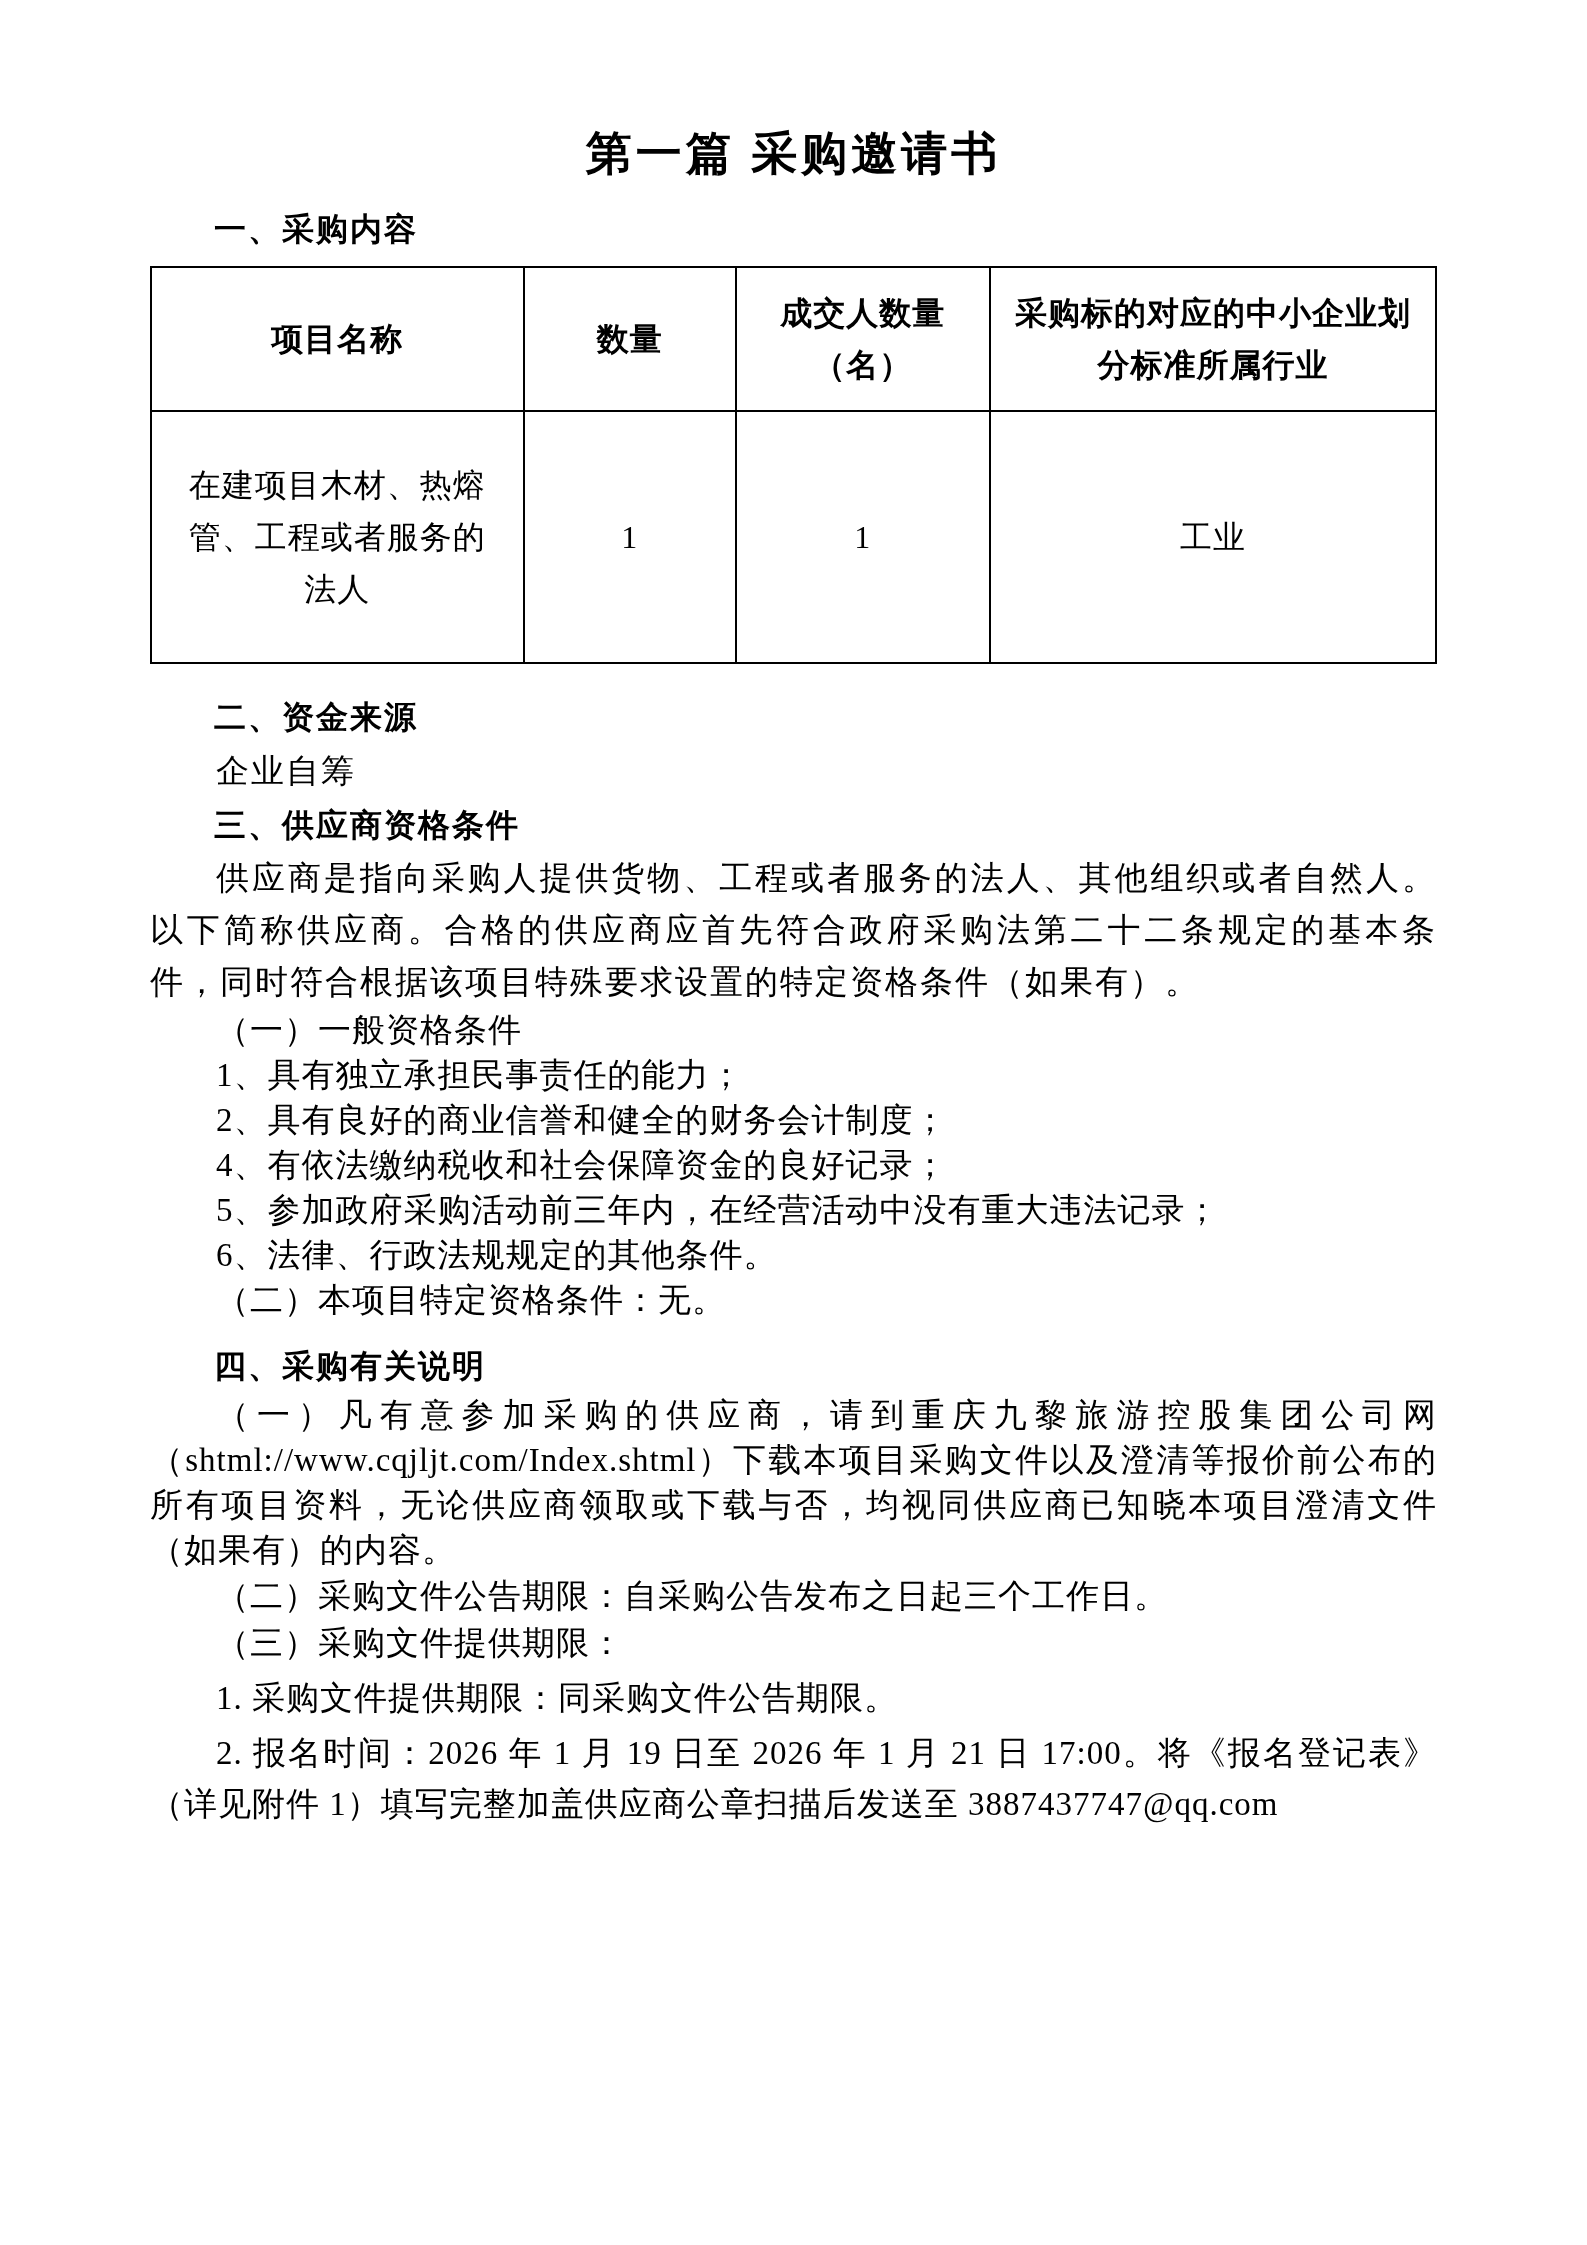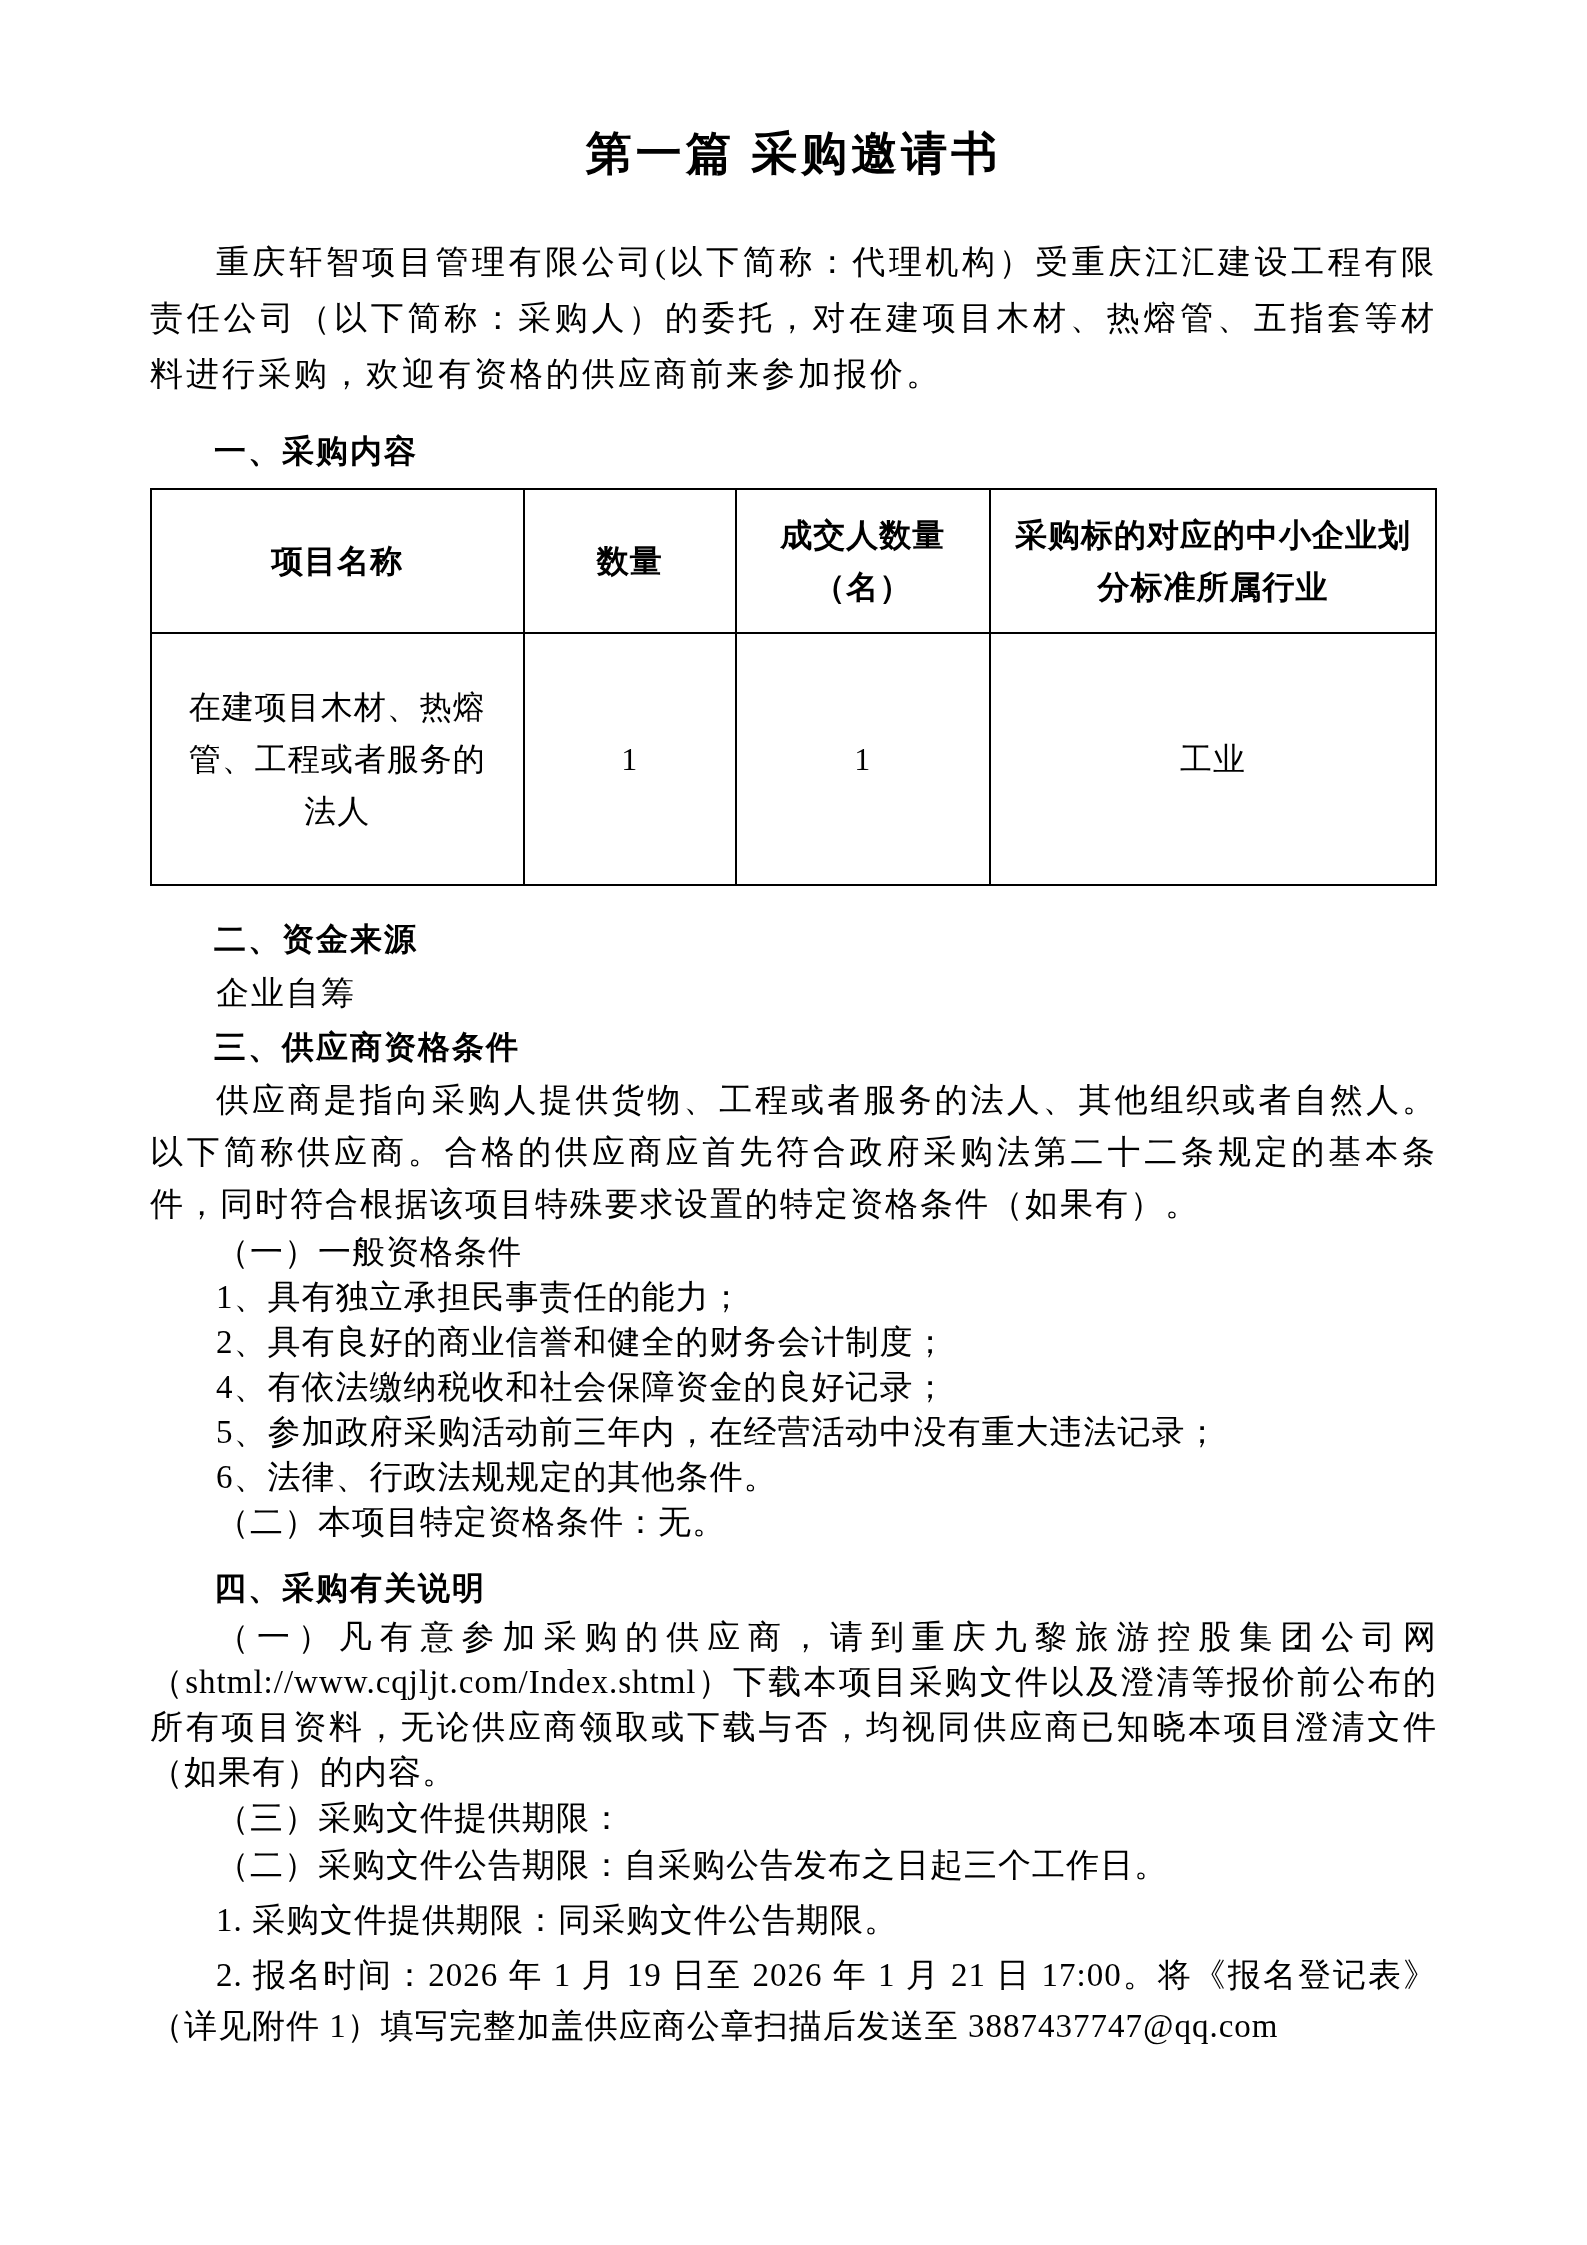--- a/index.html
+++ b/index.html
@@ -110,21 +110,20 @@
     height: 238px;
   }
 </style>
 </head>
 <body>
 
 <div class="page">
 
   <h1 class="doc-title">第一篇 采购邀请书</h1>
 
-  <p class="para para-indent intro-para">重庆轩智项目管理有限公司(以下简称：代理机构）受重庆江汇建设工程有限责任公司（以下简称：采购人）的委托，对在建项目木材、热熔管、五指套等材料进行采购，欢迎有资格的供应商前来参加报价。</p>
 
   <h2 class="heading heading-gap">一、采购内容</h2>
 
   <table class="purchase-table">
     <colgroup>
       <col style="width:29%">
       <col style="width:16.5%">
       <col style="width:19.8%">
       <col style="width:34.7%">
     </colgroup>
@@ -161,21 +160,21 @@
   <p class="list-line">4、有依法缴纳税收和社会保障资金的良好记录；</p>
   <p class="list-line">5、参加政府采购活动前三年内，在经营活动中没有重大违法记录；</p>
   <p class="list-line">6、法律、行政法规规定的其他条件。</p>
 
   <p class="list-line">（二）本项目特定资格条件：无。</p>
 
   <h2 class="heading" style="margin-top:16px;">四、采购有关说明</h2>
 
   <p class="notes-para para-indent">（一）凡有意参加采购的供应商，请到重庆九黎旅游控股集团公司网（shtml://www.cqjljt.com/Index.shtml）下载本项目采购文件以及澄清等报价前公布的所有项目资料，无论供应商领取或下载与否，均视同供应商已知晓本项目澄清文件（如果有）的内容。</p>
 
+  <p class="notes-line">（二）采购文件公告期限：自采购公告发布之日起三个工作日。</p>
+
   <p class="notes-line">（三）采购文件提供期限：</p>
-
-  <p class="notes-line">（二）采购文件公告期限：自采购公告发布之日起三个工作日。</p>
 
   <p class="notes-line gap-sm">1. 采购文件提供期限：同采购文件公告期限。</p>
 
   <p class="notes-para para-indent reg-para">2. 报名时间：2026 年 1 月 19 日至 2026 年 1 月 21 日 17:00。将《报名登记表》（详见附件 1）填写完整加盖供应商公章扫描后发送至 3887437747@qq.com</p>
 
 </div>
 
 </body></html>

